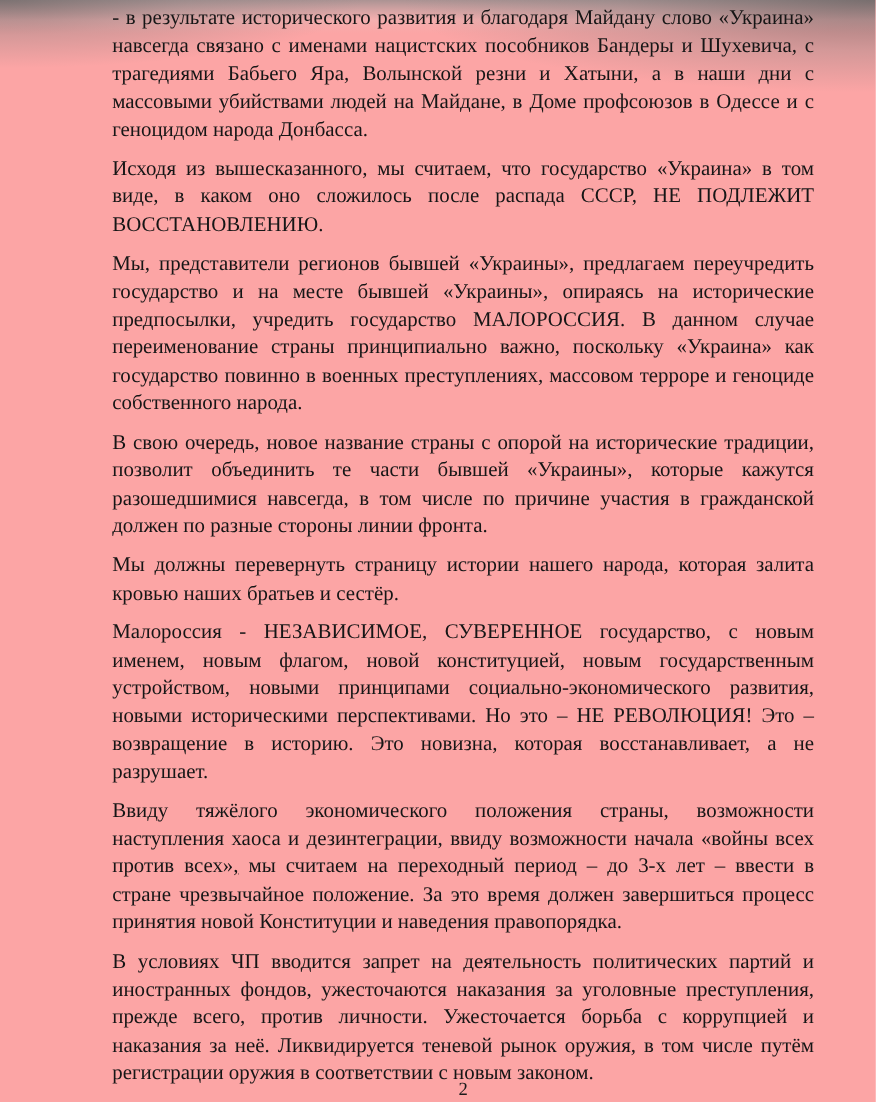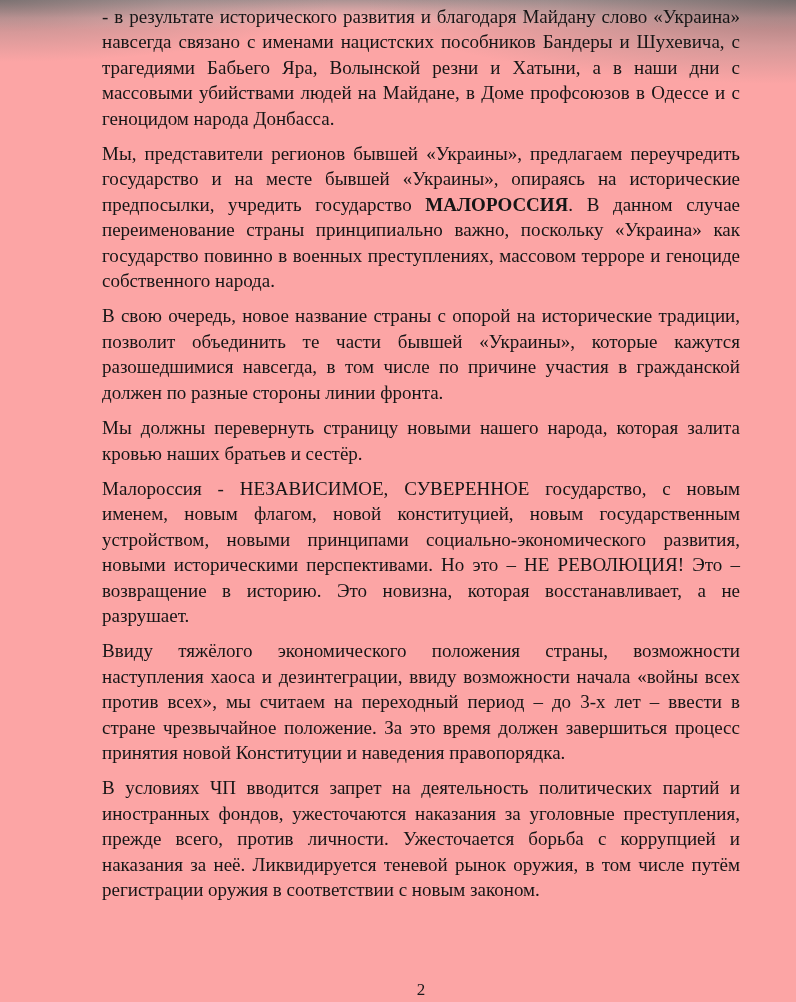--- a/index.html
+++ b/index.html
@@ -28,42 +28,43 @@
   .body-text {
     position: absolute;
     left: 102px; top: 4px;
     width: 638px;
     color: #161616;
     font-size: 19px;
     line-height: 25.4px;
     text-align: justify;
   }
   .body-text p { margin: 0 0 10px 0; padding: 0; }
-  .b { font-weight: bold; margin-top: 12px; }
+  .b { font-weight: normal; margin-top: 12px; }
   .u { text-decoration: underline; }
   .page-number {
     position: absolute;
     left: 102px; bottom: 3px;
     width: 638px;
     text-align: center;
     color: #1a1a1a;
     font-size: 17px;
     line-height: 18px;
   }
 </style>
 </head>
 <body>
 
 <div class="page">
   <div class="top-shadow"></div>
 
   <main class="body-text">
     <p><span>- в результате исторического развития и благодаря Майдану слово «Украина» навсегда связано с именами нацистских пособников Бандеры и Шухевича, с трагедиями Бабьего Яра, Волынской резни и Хатыни, а в наши дни с массовыми убийствами людей на Майдане, в Доме профсоюзов в Одессе и с геноцидом народа Донбасса.</span></p>
+    <p><span>Исходя из вышесказанного, мы считаем, что государство «Украина» в том виде, в каком оно сложилось после распада СССР, НЕ ПОДЛЕЖИТ ВОССТАНОВЛЕНИЮ.</span></p>
     <p><span>Мы, представители регионов бывшей «Украины», предлагаем переучредить государство и на месте бывшей «Украины», опираясь на исторические предпосылки, учредить государство </span><span class="b">МАЛОРОССИЯ</span><span>. В данном случае переименование страны принципиально важно, поскольку «Украина» как государство повинно в военных преступлениях, массовом терроре и геноциде собственного народа.</span></p>
     <p><span>В свою очередь, новое название страны с опорой на исторические традиции, позволит объединить те части бывшей «Украины», которые кажутся разошедшимися навсегда, в том числе по причине участия в гражданской должен по разные стороны линии фронта.</span></p>
-    <p><span>Мы должны перевернуть страницу новыми нашего народа, которая залита кровью наших братьев и сестёр.</span></p>
+    <p><span>Мы должны перевернуть страницу истории нашего народа, которая залита кровью наших братьев и сестёр.</span></p>
     <p><span>Малороссия - НЕЗАВИСИМОЕ, СУВЕРЕННОЕ государство, с новым именем, новым флагом, новой конституцией, новым государственным устройством, новыми принципами социально-экономического развития, новыми историческими перспективами. Но это – НЕ РЕВОЛЮЦИЯ! Это – возвращение в историю. Это новизна, которая восстанавливает, а не разрушает.</span></p>
     <p><span>Ввиду тяжёлого экономического положения страны, возможности наступления хаоса и дезинтеграции, ввиду возможности начала «войны всех против всех»</span><span class="u">,</span><span> мы считаем на переходный период – до 3-х лет – ввести в стране чрезвычайное положение. За это время должен завершиться процесс принятия новой Конституции и наведения правопорядка.</span></p>
     <p><span>В условиях ЧП вводится запрет на деятельность политических партий и иностранных фондов, ужесточаются наказания за уголовные преступления, прежде всего, против личности. Ужесточается борьба с коррупцией и наказания за неё. Ликвидируется теневой рынок оружия, в том числе путём регистрации оружия в соответствии с новым законом.</span></p>
   </main>
 
   <div class="page-number">2</div>
 </div>
 
 </body></html>

